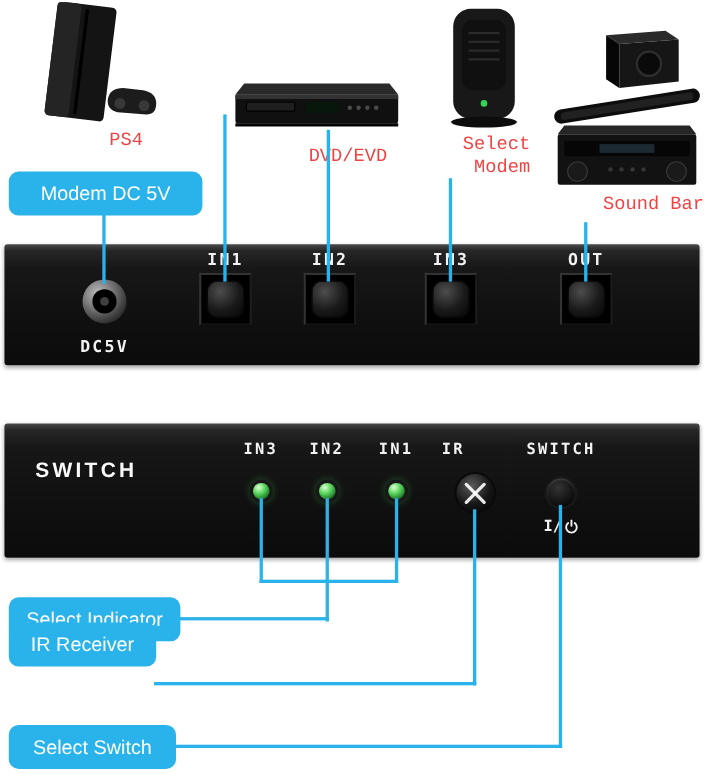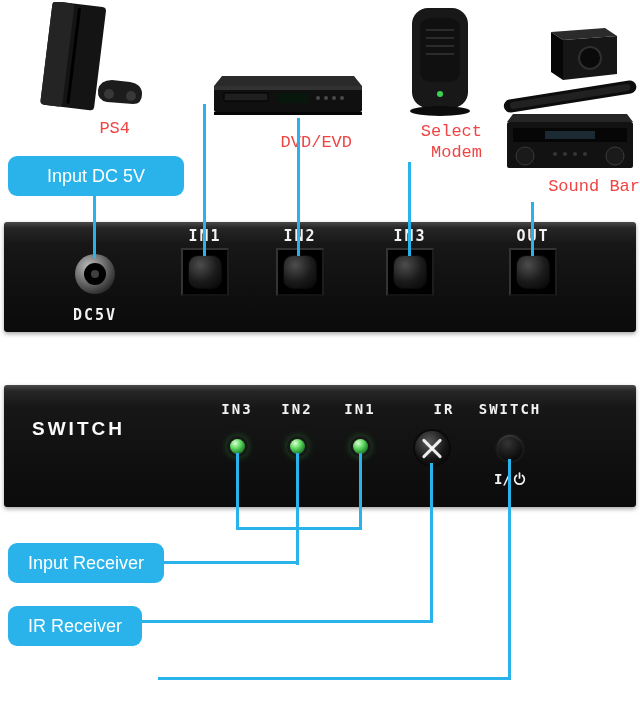--- a/index.html
+++ b/index.html
@@ -129,21 +129,21 @@
       <g fill="#363636">
         <circle cx="50" cy="42" r="2"></circle>
           <circle cx="60" cy="42" r="2"></circle>
         <circle cx="70" cy="42" r="2"></circle>
           <circle cx="80" cy="42" r="2"></circle>
       </g>
     </svg>
   </div>
   <div class="dev-label" style="left:530px;top:176px;width:110px;">Sound Bar</div>
 
-  <div class="callout" style="left:8px;top:156px;width:176px;height:40px;">Input DC 5V</div>
+  <div class="callout" style="left:8px;top:156px;width:176px;height:40px;">Modem DC 5V</div>
 
   <div class="cl" style="left:93px;top:194px;width:3px;height:64px;"></div>
   <div class="cl" style="left:203px;top:104px;width:3px;height:152px;"></div>
   <div class="cl" style="left:297px;top:118px;width:3px;height:138px;"></div>
   <div class="cl" style="left:408px;top:162px;width:3px;height:94px;"></div>
   <div class="cl" style="left:531px;top:202px;width:3px;height:54px;"></div>
 
   <div class="panel" style="top:222px;height:110px;">
     <div class="dc-jack" style="left:71px;top:32px;">
       <div class="dc-hole"></div>
@@ -179,21 +179,21 @@
 
     <div class="port-label" style="left:208px;top:16px;width:50px;font-size:14px;">IN3</div>
     <div class="led" style="left:226px;top:54px;"></div>
 
     <div class="port-label" style="left:268px;top:16px;width:50px;font-size:14px;">IN2</div>
     <div class="led" style="left:286px;top:54px;"></div>
 
     <div class="port-label" style="left:331px;top:16px;width:50px;font-size:14px;">IN1</div>
     <div class="led" style="left:349px;top:54px;"></div>
 
-    <div class="port-label" style="left:420px;top:16px;width:40px;font-size:14px;">IR</div>
+    <div class="port-label" style="left:388px;top:16px;width:40px;font-size:14px;">IR</div>
     <div class="ir-eye" style="left:411px;top:46px;">
       <div class="ir-bar" style="transform:rotate(45deg);"></div>
       <div class="ir-bar" style="transform:rotate(-45deg);"></div>
     </div>
 
     <div class="port-label" style="left:466px;top:16px;width:80px;font-size:14px;">SWITCH</div>
     <div class="pwr-btn" style="left:493px;top:50px;"></div>
     <div class="pwr-label" style="left:476px;top:86px;width:60px;">
       <span>I/</span>
       <svg width="13" height="14" viewBox="0 0 24 26">
@@ -209,16 +209,17 @@
   <div class="cl" style="left:236px;top:527px;width:126px;height:3px;"></div>
   <div class="cl" style="left:296px;top:527px;width:3px;height:38px;"></div>
   <div class="cl" style="left:162px;top:561px;width:137px;height:3px;"></div>
 
   <div class="cl" style="left:430px;top:463px;width:3px;height:160px;"></div>
   <div class="cl" style="left:140px;top:620px;width:293px;height:3px;"></div>
 
   <div class="cl" style="left:508px;top:459px;width:3px;height:221px;"></div>
   <div class="cl" style="left:158px;top:677px;width:353px;height:3px;"></div>
 
-  <div class="callout" style="left:8px;top:543px;width:156px;height:40px;">Input Receiver</div>
-  <div class="callout" style="left:8px;top:606px;width:134px;height:40px;">IR Receiver</div>
+  <div class="callout" style="left:8px;top:543px;width:156px;height:40px;">Select Indicator</div>
+  <div class="callout" style="left:8px;top:566px;width:134px;height:40px;">IR Receiver</div>
+  <div class="callout" style="left:8px;top:659px;width:152px;height:40px;">Select Switch</div>
 
 </div>
 
 </body></html>

